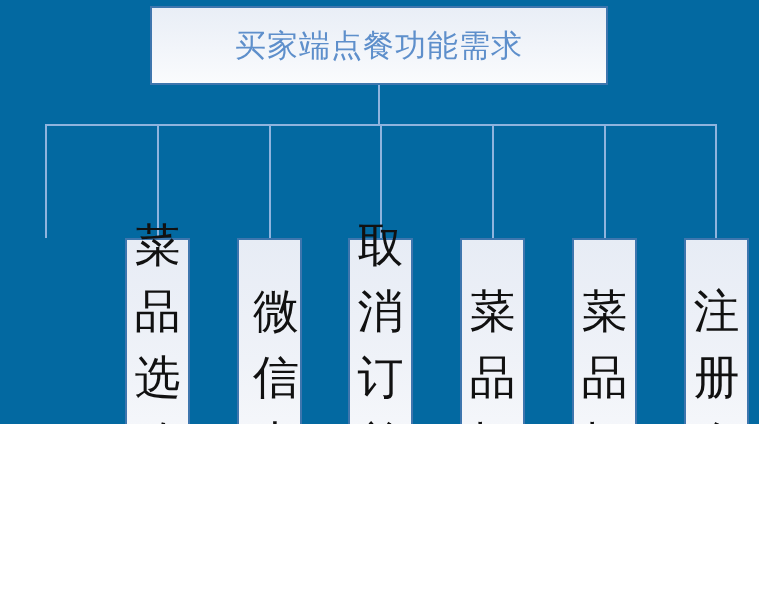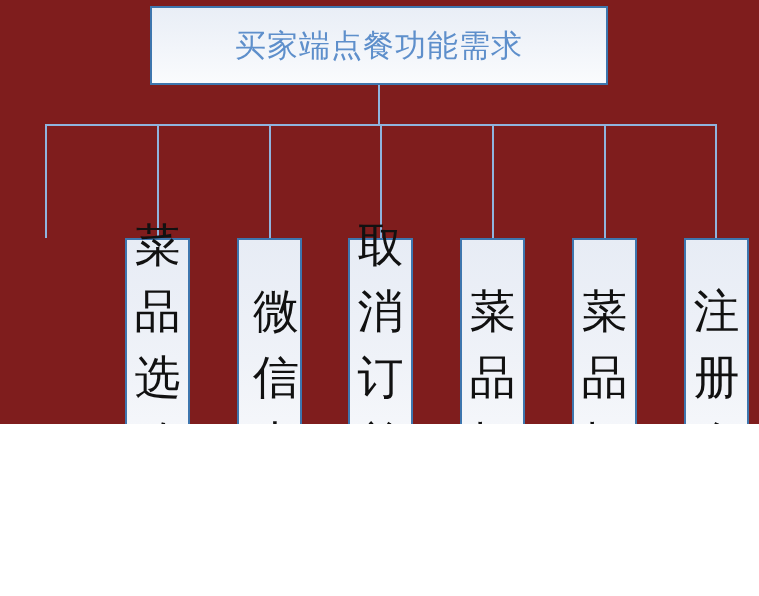--- a/index.html
+++ b/index.html
@@ -7,21 +7,21 @@
     padding: 0;
     background: #ffffff;
   }
   body {
     font-family: "Liberation Serif", "DejaVu Serif", serif;
   }
   #diagram {
     position: relative;
     width: 759px;
     height: 424px;
-    background: #7f1d1d;
+    background: #0369a1;
     overflow: hidden;
   }
 
   
   .connector {
     position: absolute;
     background: #8FB4DE;
   }
   .conn-v { width: 2px; }
   .conn-h { height: 2px; }

